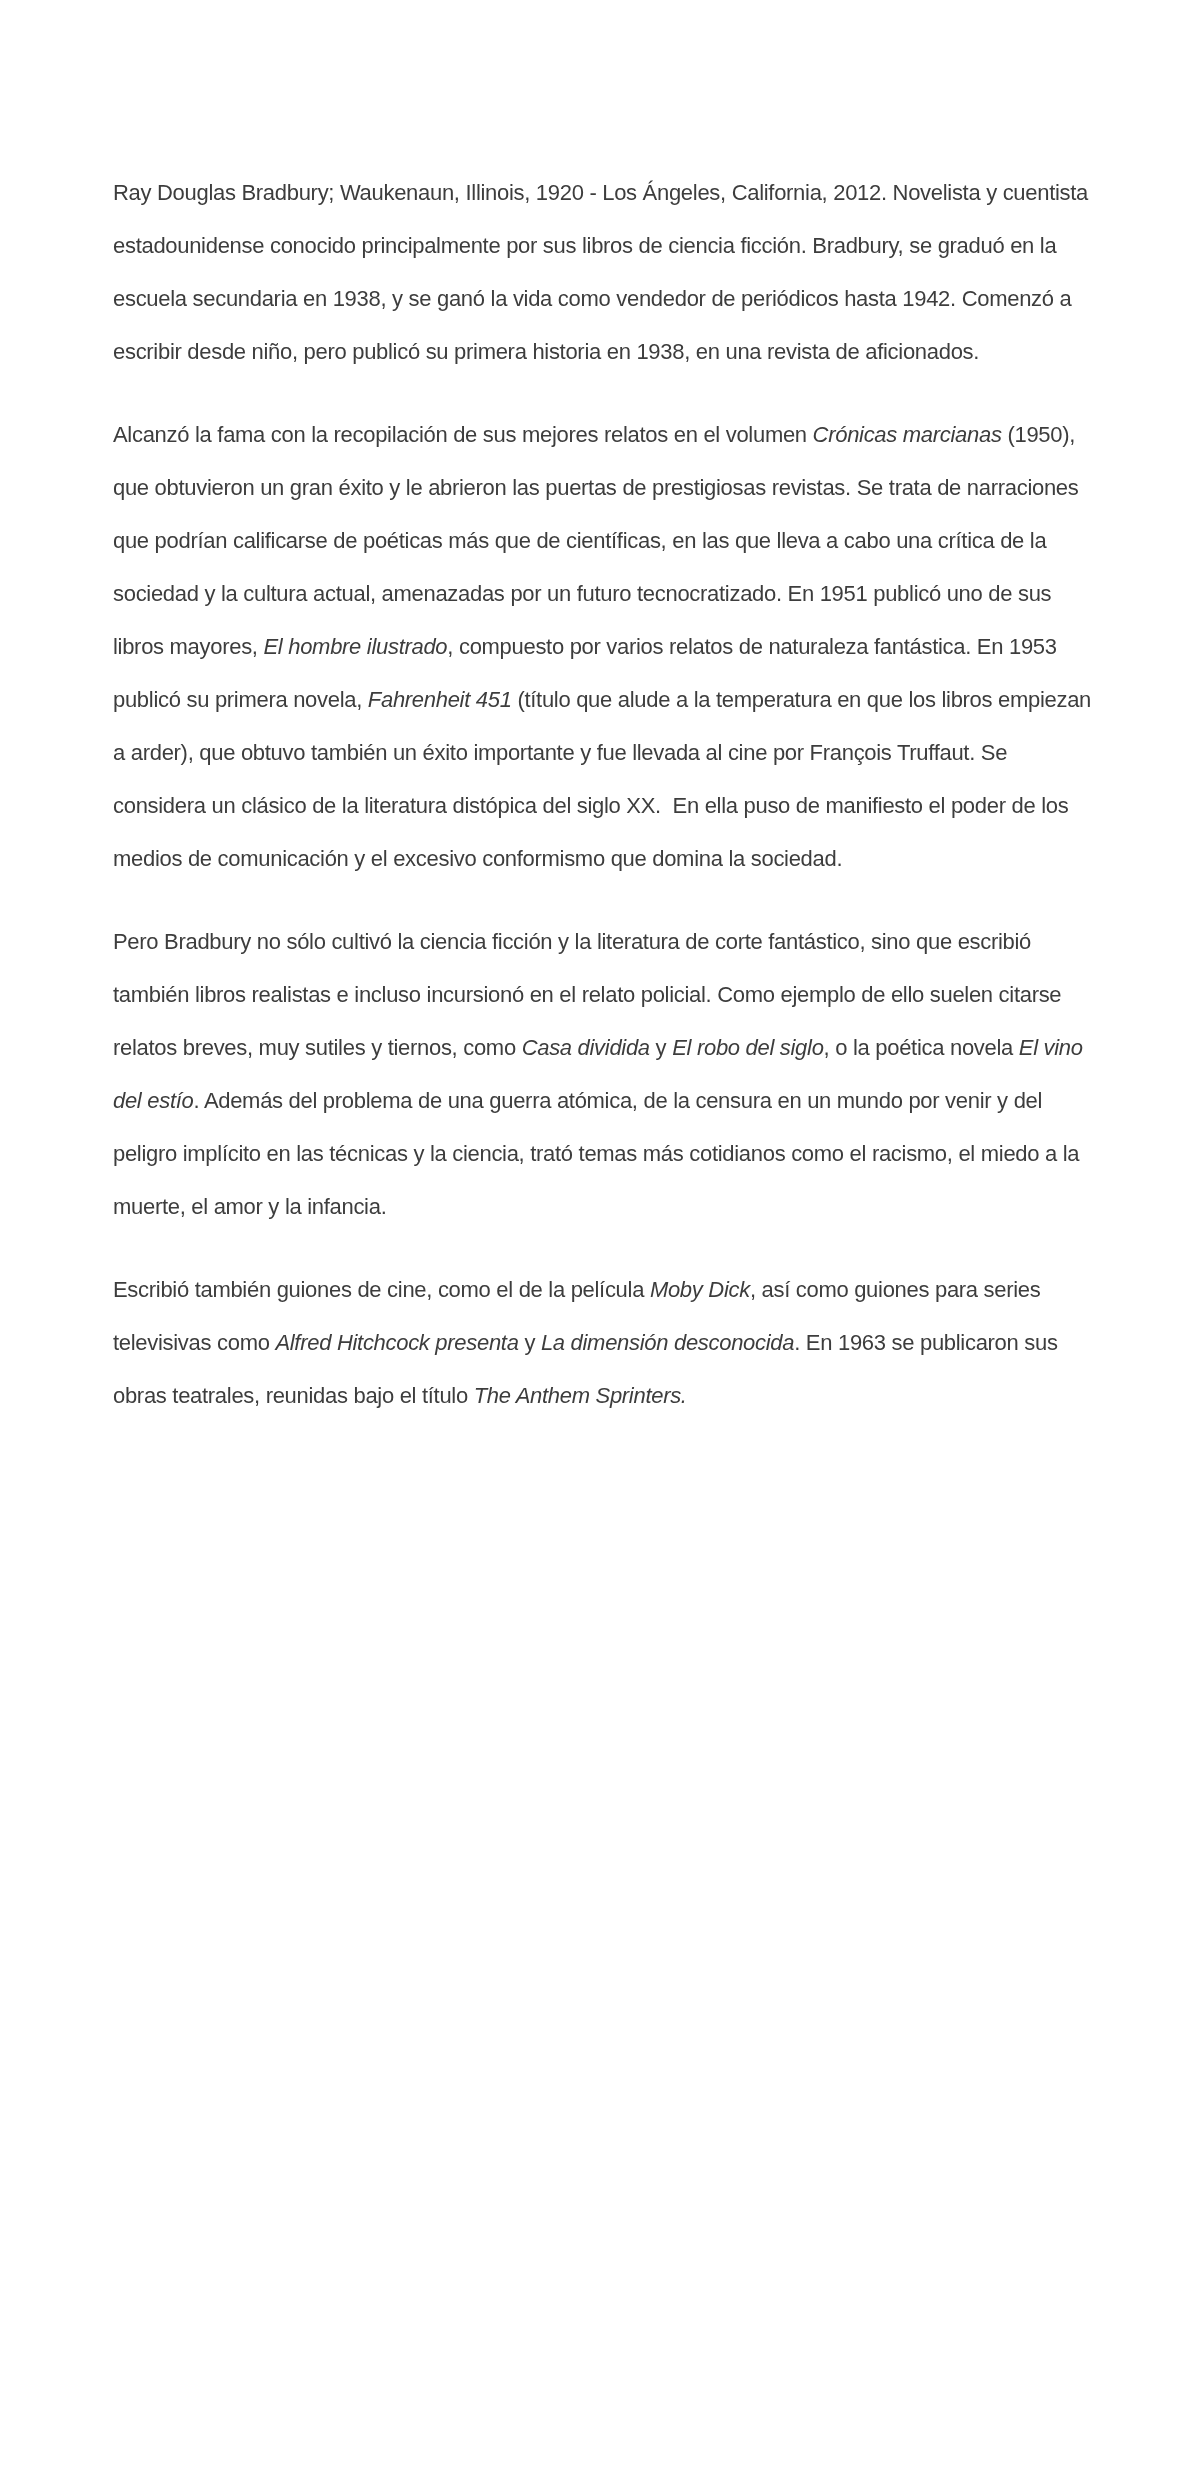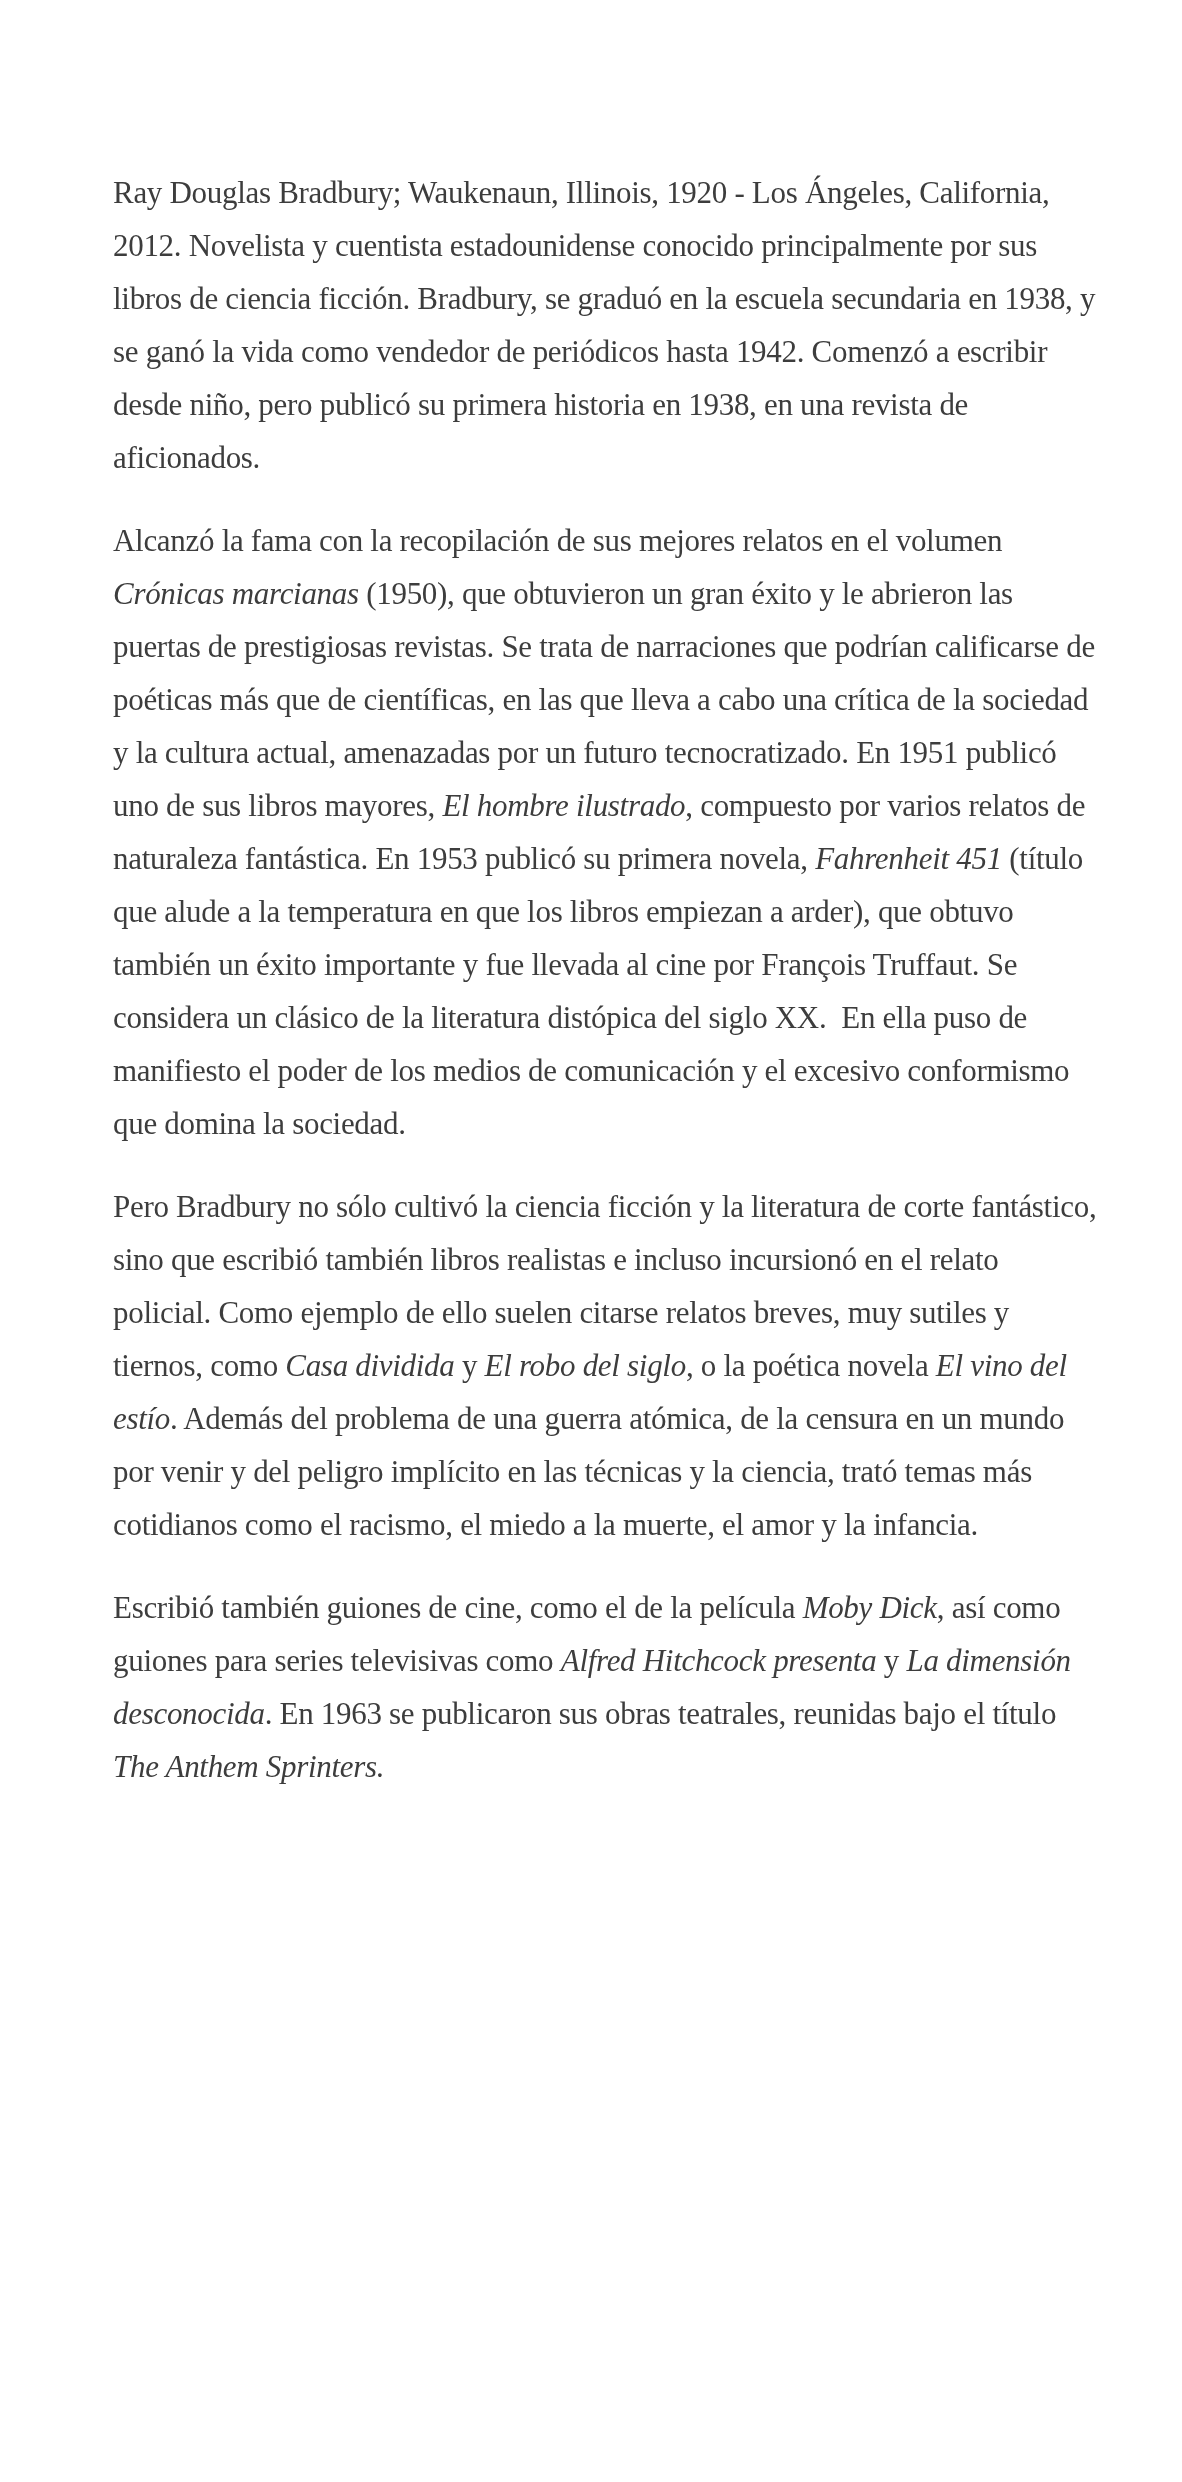--- a/index.html
+++ b/index.html
@@ -14,22 +14,22 @@
     background: #ffffff;
     box-sizing: border-box;
     padding: 166px 79px 0 113px;
     overflow: hidden;
   }
   article {
     width: 990px;
   }
   p.body-text {
     margin: 0 0 30px 0;
-    font-family: Liberation Serif, serif;
-    font-size: 31px;
+    font-family: Liberation Sans, sans-serif;
+    font-size: 22px;
     line-height: 53px;
     letter-spacing: -0.3px;
     color: #3d3d3d;
     text-align: left;
   }
   p.body-text em {
     font-style: italic;
   }
 </style>
 </head>

